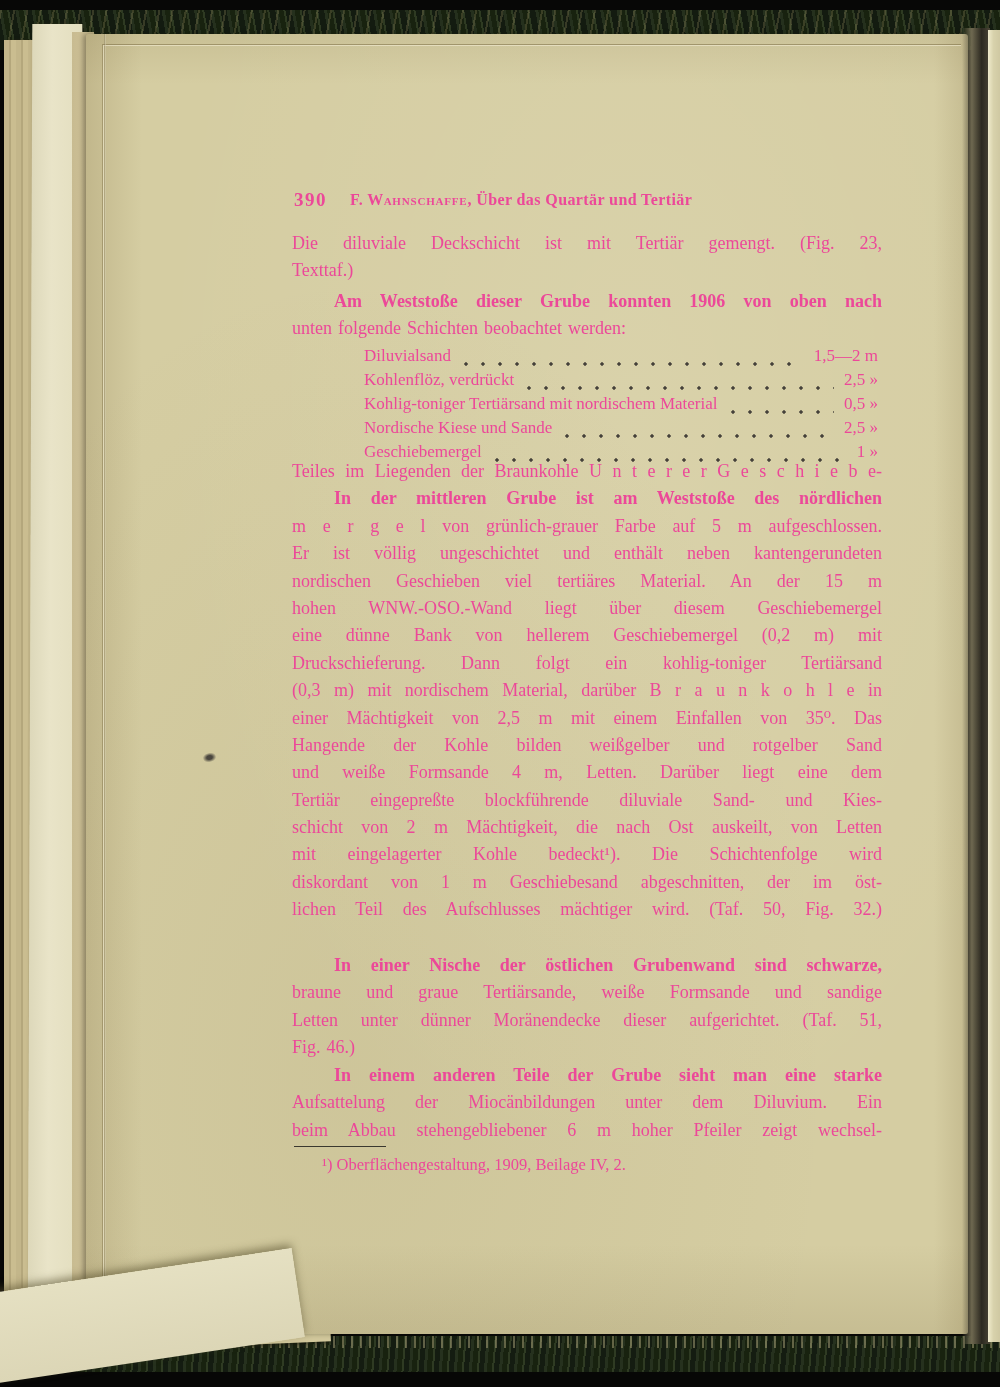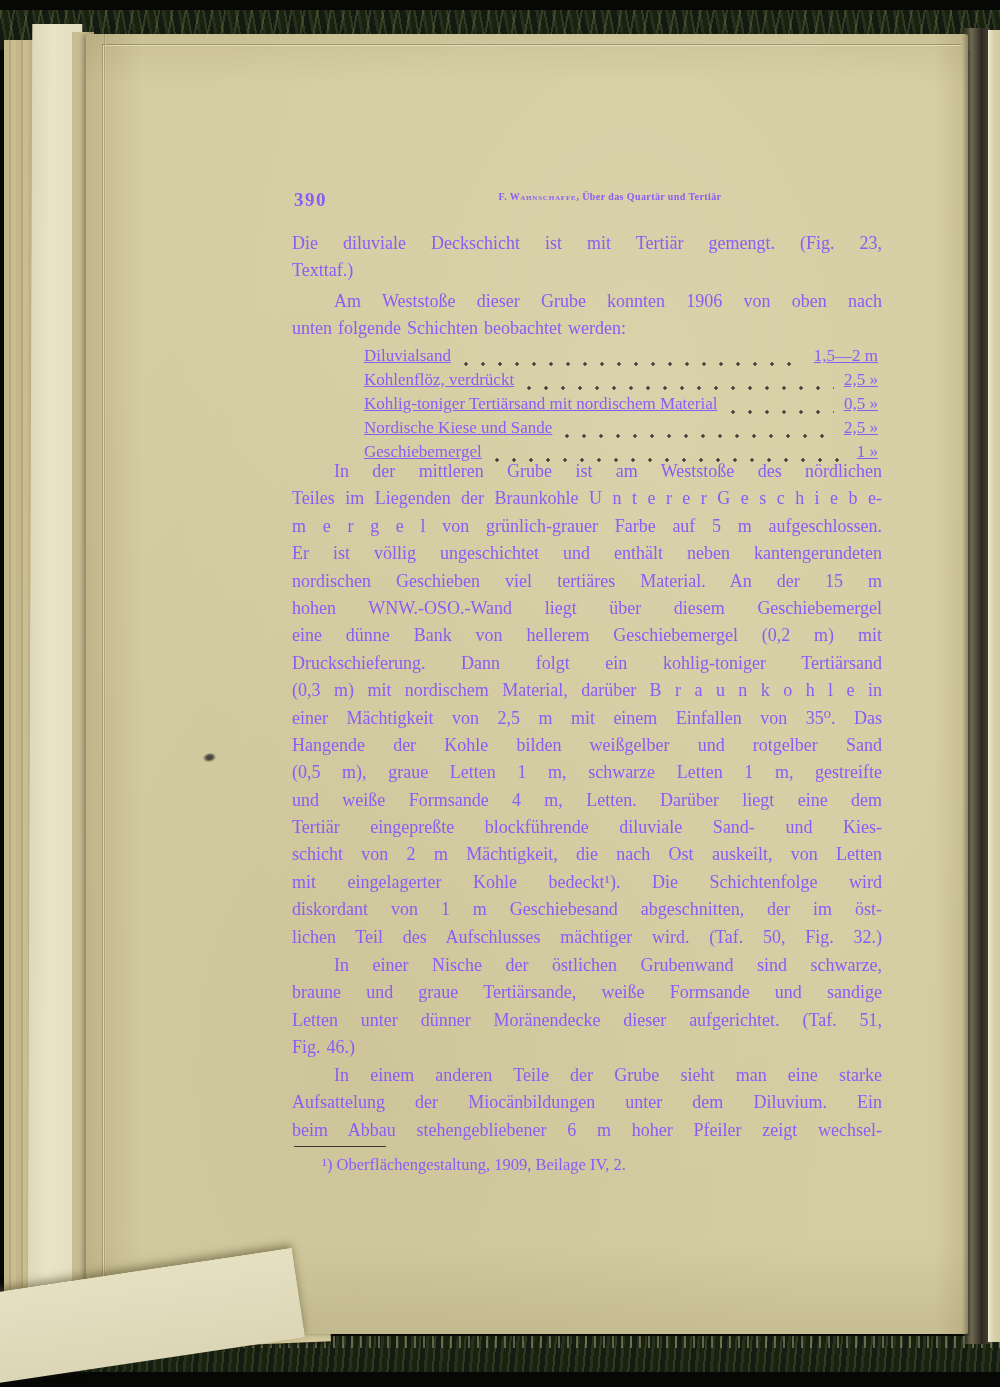--- a/index.html
+++ b/index.html
@@ -68,36 +68,36 @@
     background:linear-gradient(90deg,rgba(70,64,40,0),#6e6850 35%,#2c2920 70%,#4a4536);}
   .right-sliver{position:absolute;left:988px;top:30px;width:12px;height:1312px;z-index:6;
     background:linear-gradient(90deg,#f0ebcc,#d8d2ac 45%,#cfc8a2);}
 
   .smudge{position:absolute;left:203px;top:753px;width:13px;height:9px;z-index:7;
     background:radial-gradient(ellipse,#4a463e 30%,rgba(74,70,62,0) 75%);
     transform:rotate(-12deg);}
 
   
   .content{position:absolute;left:292px;top:0;width:590px;height:100%;z-index:8;
-    color:#8b5cf6;}
+    color:#ec4899;}
   .header{position:absolute;top:189px;left:0;width:100%;height:26px;}
   .pagenum{position:absolute;left:2px;top:0;font-size:19px;letter-spacing:1.5px;font-weight:600;}
-  .rtitle{position:absolute;left:86px;right:40px;top:2px;text-align:center;
-    font-size:10px;font-weight:700;letter-spacing:.4px;white-space:nowrap;}
+  .rtitle{position:absolute;left:58px;right:40px;top:2px;
+    font-size:16px;font-weight:700;letter-spacing:.4px;white-space:nowrap;}
   .rtitle .sc{font-variant:small-caps;letter-spacing:.8px;}
 
   .para{position:absolute;left:0;width:100%;}
   .line{height:27.4px;line-height:27.4px;font-size:18px;word-spacing:1.5px;white-space:normal;}
   .line.j{text-align:justify;text-align-last:justify;}
-  .line.ind{text-indent:42px;}
+  .line.ind{text-indent:42px;font-weight:bold;}
   #p1{top:230px;} #p2{top:288px;} #p3{top:458px;} #p4{top:952px;} #p5{top:1062px;}
 
   #strata{top:344px;left:0;width:100%;position:absolute;}
   .trow{display:flex;align-items:flex-end;height:24px;line-height:24px;
-    font-size:17px;padding-left:72px;padding-right:4px;text-decoration:underline;}
+    font-size:17px;padding-left:72px;padding-right:4px;}
   .tlabel{white-space:nowrap;}
   .tval{white-space:nowrap;text-align:right;}
   .leader{flex:1;height:10px;margin:0 10px 0 12px;align-self:flex-end;
     background-image:radial-gradient(circle at 3px 6px,#45413a 1.4px,rgba(0,0,0,0) 2px);
     background-size:17px 10px;background-repeat:repeat-x;}
 
   .fnrule{position:absolute;top:1146px;left:2px;width:92px;height:1px;background:#3a382f;}
   .fnote{position:absolute;top:1155px;left:0;width:100%;font-size:16.5px;text-indent:30px;}
 </style>
 </head>
@@ -168,32 +168,31 @@
         </div>
         <div class="trow">
           <span class="tlabel">Geschiebemergel</span>
           <span class="leader"></span>
           <span class="tval">1 »</span>
         </div>
       </div>
 
     <div class="para" id="p3">
 
-    <div class="line j ind">In der mittleren Grube ist am Weststoße des nördlichen</div>
-        <div class="line j">Teiles im Liegenden der Braunkohle U n t e r e r G e s c h i e b e-</div>
+    <div class="line j">Teiles im Liegenden der Braunkohle U n t e r e r G e s c h i e b e-</div>
+        <div class="line j ind">In der mittleren Grube ist am Weststoße des nördlichen</div>
         <div class="line j">m e r g e l von grünlich-grauer Farbe auf 5 m aufgeschlossen.</div>
         <div class="line j">Er ist völlig ungeschichtet und enthält neben kantengerundeten</div>
         <div class="line j">nordischen Geschieben viel tertiäres Material. An der 15 m</div>
         <div class="line j">hohen WNW.-OSO.-Wand liegt über diesem Geschiebemergel</div>
         <div class="line j">eine dünne Bank von hellerem Geschiebemergel (0,2 m) mit</div>
         <div class="line j">Druckschieferung. Dann folgt ein kohlig-toniger Tertiärsand</div>
         <div class="line j">(0,3 m) mit nordischem Material, darüber B r a u n k o h l e in</div>
         <div class="line j">einer Mächtigkeit von 2,5 m mit einem Einfallen von 35⁰. Das</div>
         <div class="line j">Hangende der Kohle bilden weißgelber und rotgelber Sand</div>
-        <div class="line j">(0,5 m), graue Letten 1 m, schwarze Letten 1 m, gestreifte</div>
         <div class="line j">und weiße Formsande 4 m, Letten. Darüber liegt eine dem</div>
         <div class="line j">Tertiär eingepreßte blockführende diluviale Sand- und Kies-</div>
         <div class="line j">schicht von 2 m Mächtigkeit, die nach Ost auskeilt, von Letten</div>
         <div class="line j">mit eingelagerter Kohle bedeckt¹). Die Schichtenfolge wird</div>
         <div class="line j">diskordant von 1 m Geschiebesand abgeschnitten, der im öst-</div>
         <div class="line j">lichen Teil des Aufschlusses mächtiger wird. (Taf. 50, Fig. 32.)</div>
       </div>
 
     <div class="para" id="p4">
 

